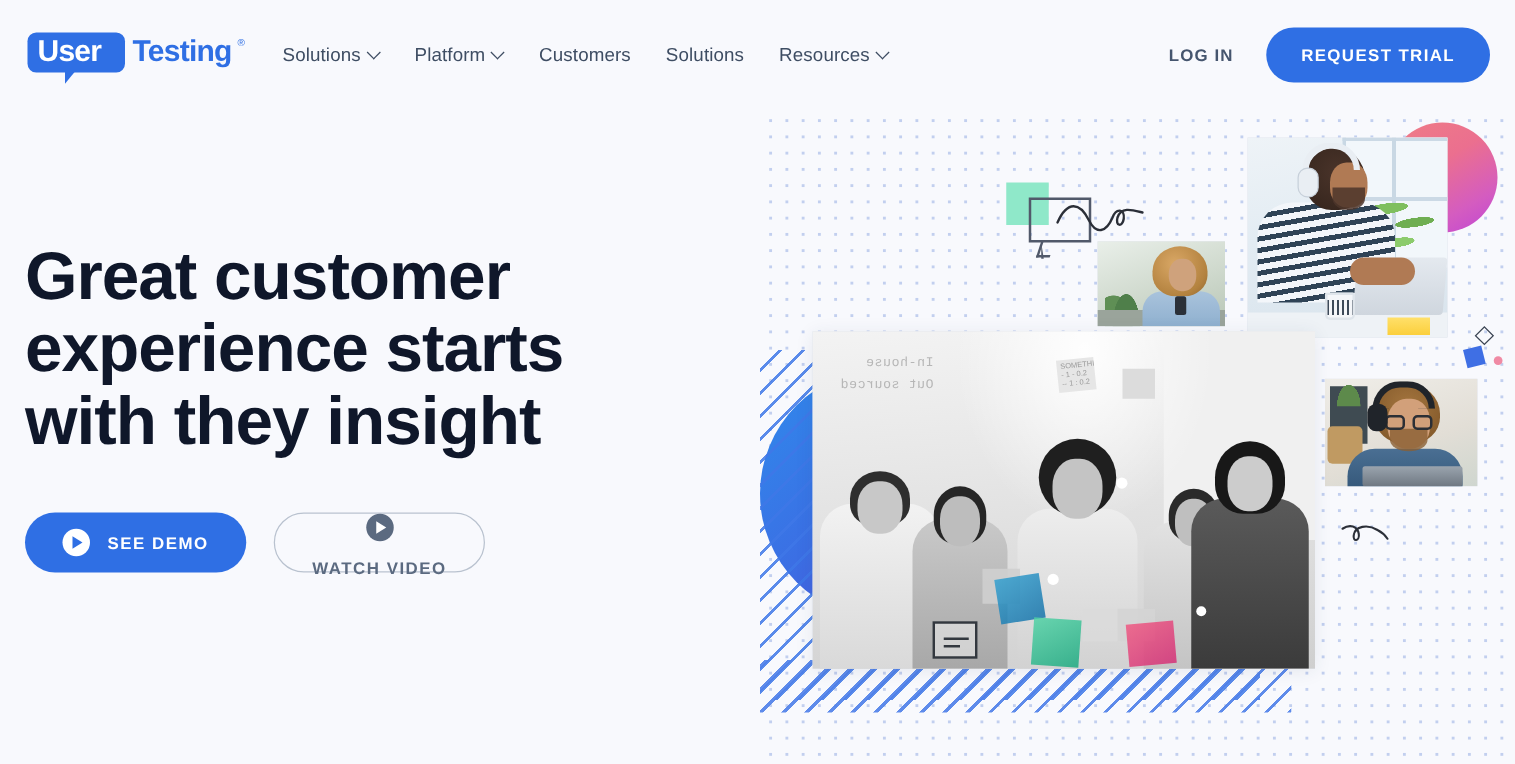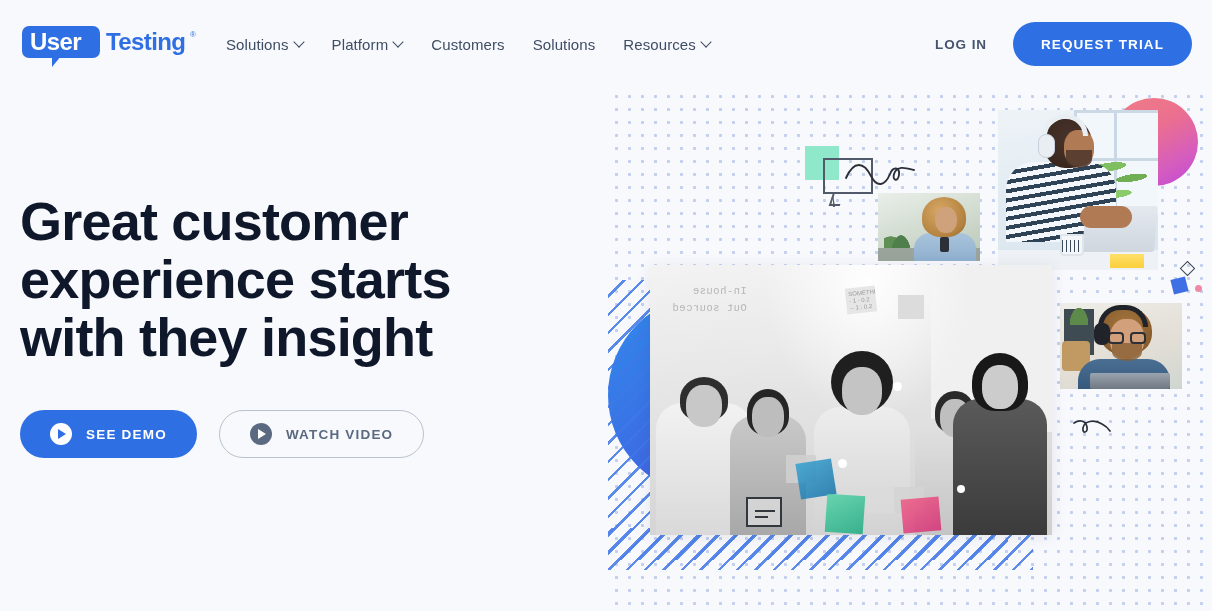--- a/index.html
+++ b/index.html
@@ -94,21 +94,21 @@
   }
   .cta-row { margin-top: 44px; display: flex; gap: 22px; align-items: center; }
   .btn {
     display: flex; align-items: center; gap: 14px;
     height: 48px; border-radius: 26px; padding: 0 30px;
     font-size: 13.5px; font-weight: bold; letter-spacing: 1.2px;
     text-transform: uppercase; cursor: pointer;
     font-family: "Liberation Sans", sans-serif;
   }
   .btn-primary { background: #2f6fe4; color: #fff; border: none; text-align: right; }
-  .btn-secondary { background: transparent; color: #5b6a80; border: 1.5px solid #b9c2cf; }
+  .btn-secondary { background: transparent; color: #5b6a80; border: 1.5px solid #b9c2cf; flex-direction: column; }
   .play-circle-white {
     width: 22px; height: 22px; border-radius: 50%;
     background: #fff; position: relative; flex: 0 0 auto;
   }
   .play-circle-white::after {
     content: ""; position: absolute; left: 8px; top: 6px;
     border-left: 8px solid #2f6fe4;
     border-top: 5px solid transparent;
     border-bottom: 5px solid transparent;
   }

